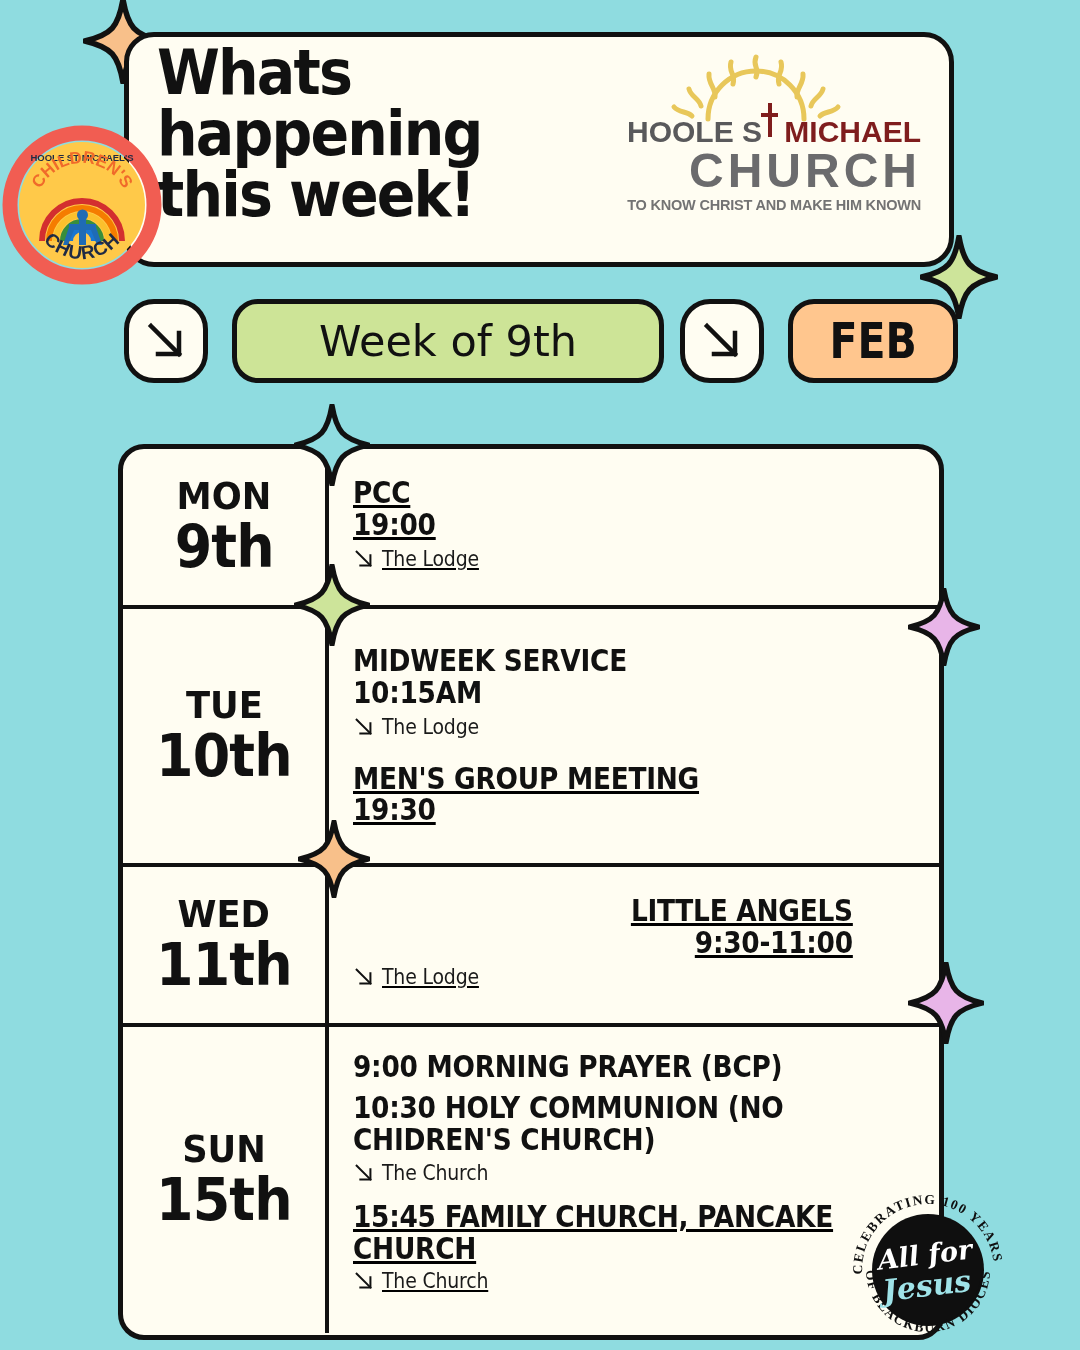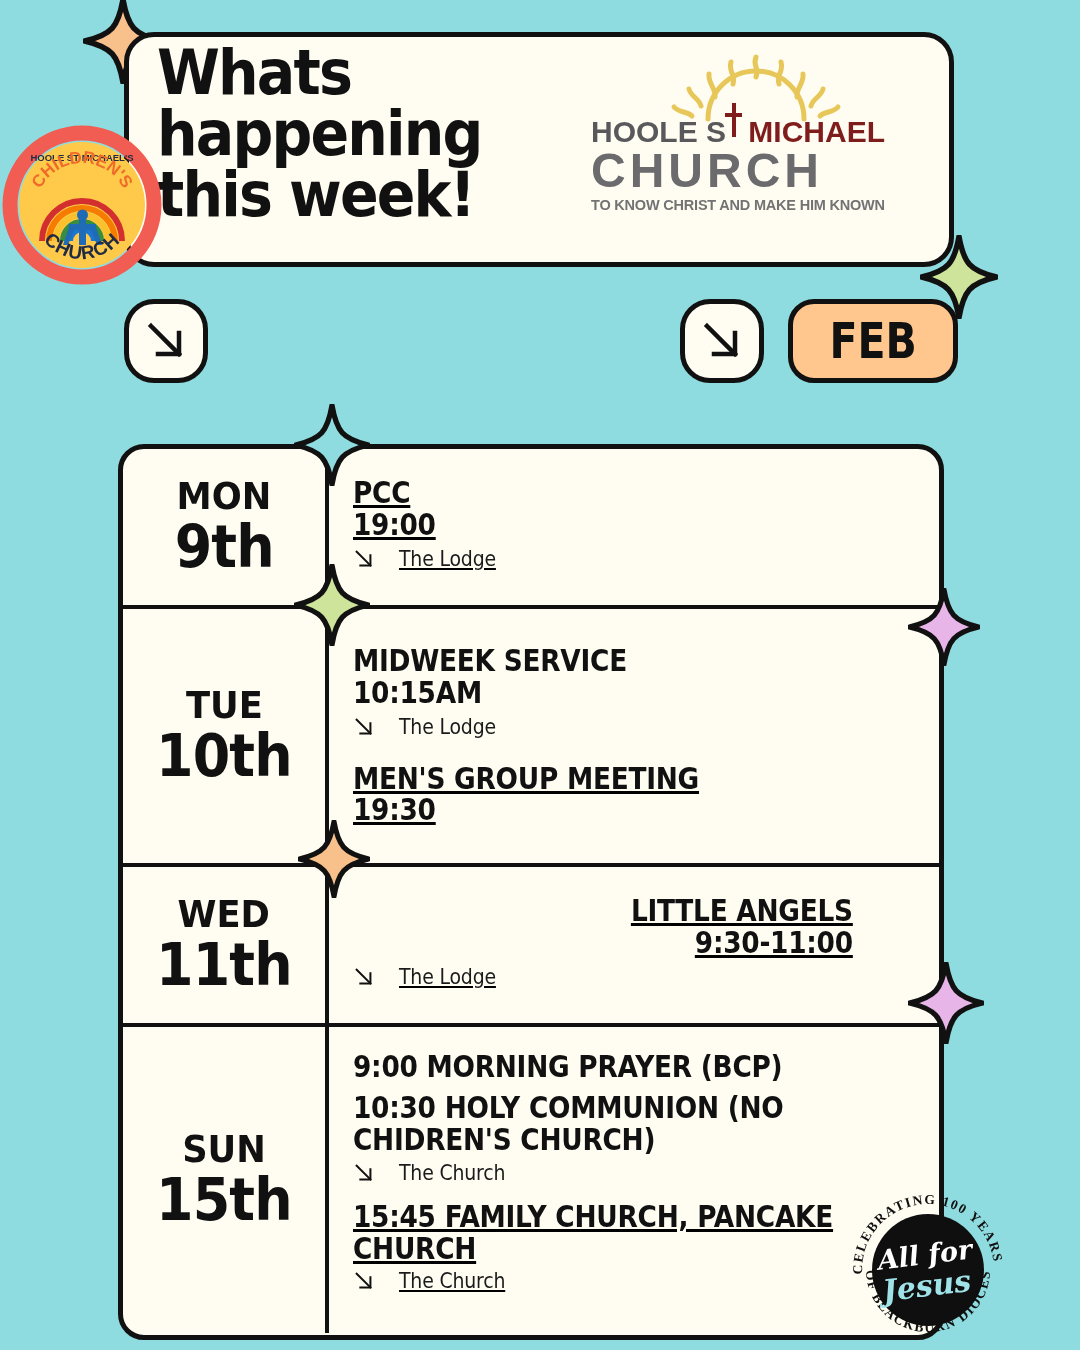--- a/index.html
+++ b/index.html
@@ -51,21 +51,21 @@
     transform-origin: left top;
   }
   .header-title span { display: block; }
 
   
   .church-logo {
     position: absolute;
     right: 28px;
     top: 14px;
     width: 330px;
-    text-align: left;
+    text-align: right;
   }
   .sun-wrap { height: 72px; position: relative; }
   .logo-line1 {
     font-family: "Liberation Sans", sans-serif;
     font-weight: 700;
     font-size: 30px;
     letter-spacing: 0px;
     line-height: 1;
     color: #59595b;
     white-space: nowrap;
@@ -235,21 +235,21 @@
     font-size: 30px;
     line-height: 1.08;
     color: #111;
     letter-spacing: -0.3px;
     transform: scaleX(0.88);
     transform-origin: left center;
   }
   .event-loc {
     display: flex;
     align-items: center;
-    gap: 24px;
+    gap: 7px;
     margin-top: 5px;
     margin-bottom: 6px;
   }
   .event-loc-text {
     font-family: "DejaVu Sans", sans-serif;
     font-weight: 400;
     font-size: 21px;
     color: #1a1a1a;
     letter-spacing: -0.2px;
     transform: scaleX(0.9);
@@ -391,20 +391,23 @@
     <span class="arrow-glyph">
       <svg width="44" height="44" viewBox="0 0 44 44">
         <g stroke="#111" stroke-width="4.5" fill="none" stroke-linecap="square">
           <line x1="7" y1="7" x2="35" y2="35"></line>
           <polyline points="35,14 35,35 14,35"></polyline>
         </g>
       </svg>
     </span>
   </div>
 
+  <div class="pill pill-week">
+    <span class="pill-week-label">Week of 9th</span>
+  </div>
 
   <div class="pill pill-arrow2">
     <span class="arrow-glyph">
       <svg width="44" height="44" viewBox="0 0 44 44">
         <g stroke="#111" stroke-width="4.5" fill="none" stroke-linecap="square">
           <line x1="7" y1="7" x2="35" y2="35"></line>
           <polyline points="35,14 35,35 14,35"></polyline>
         </g>
       </svg>
     </span>

